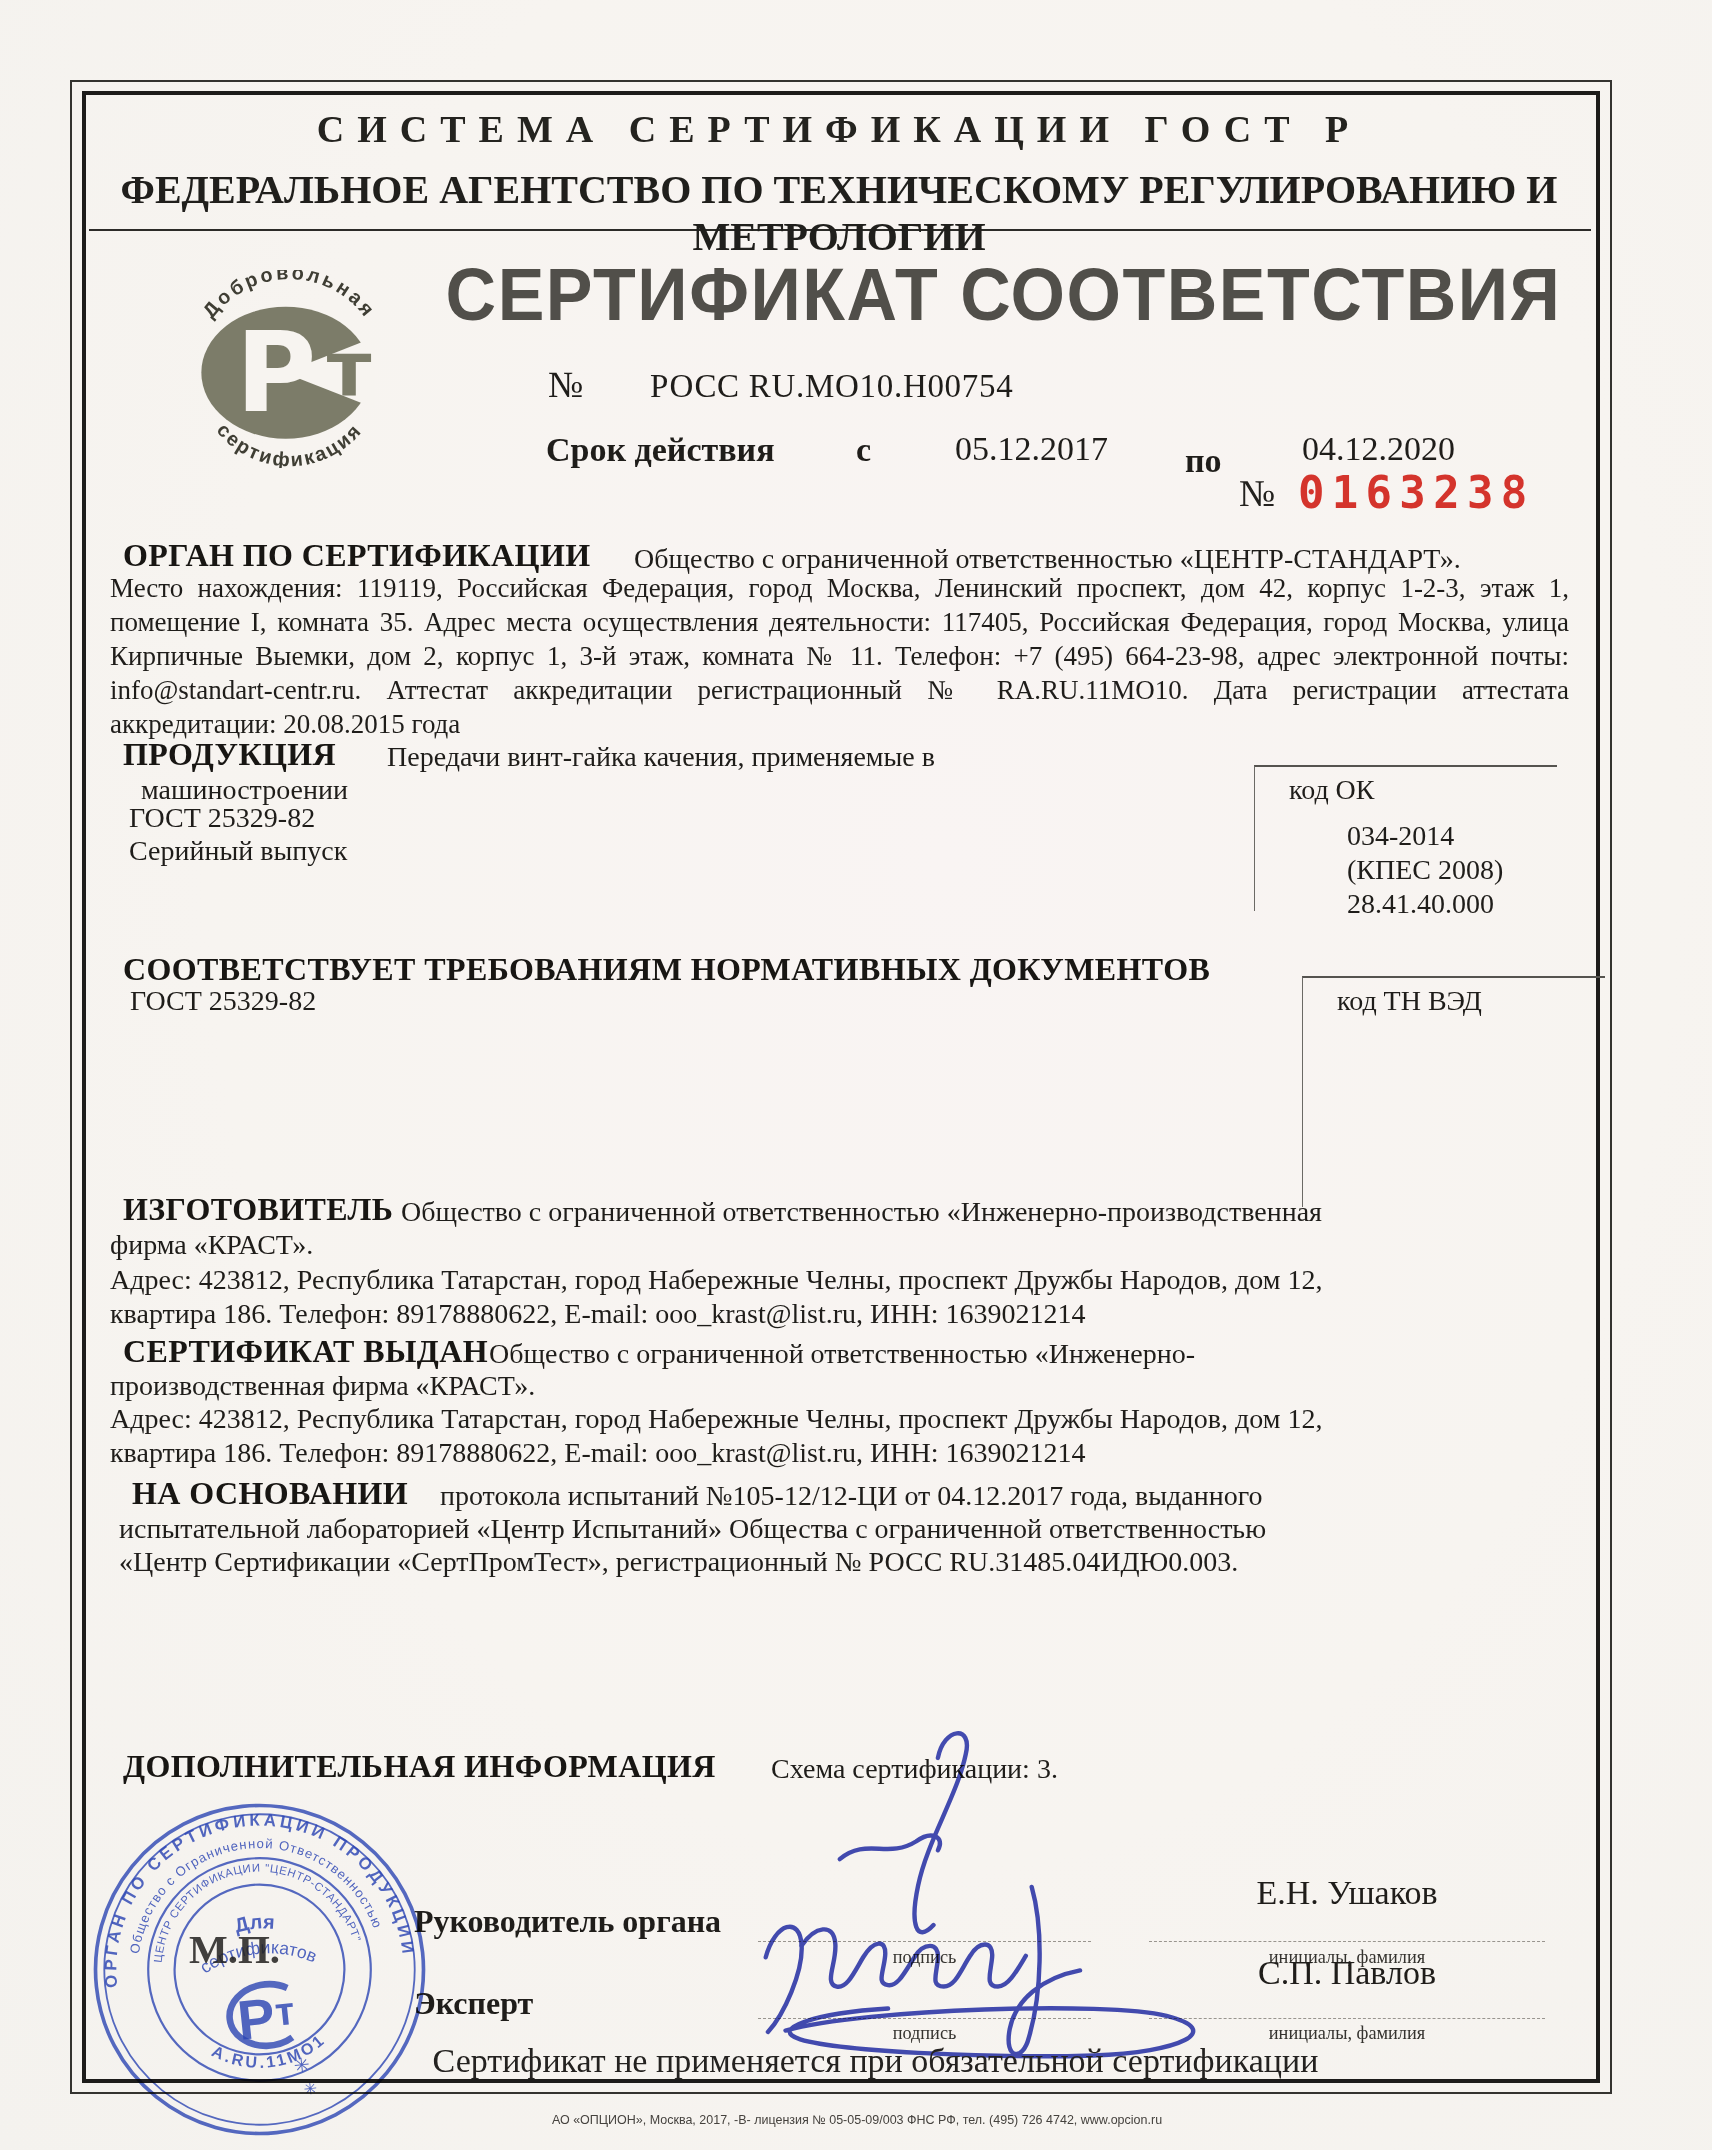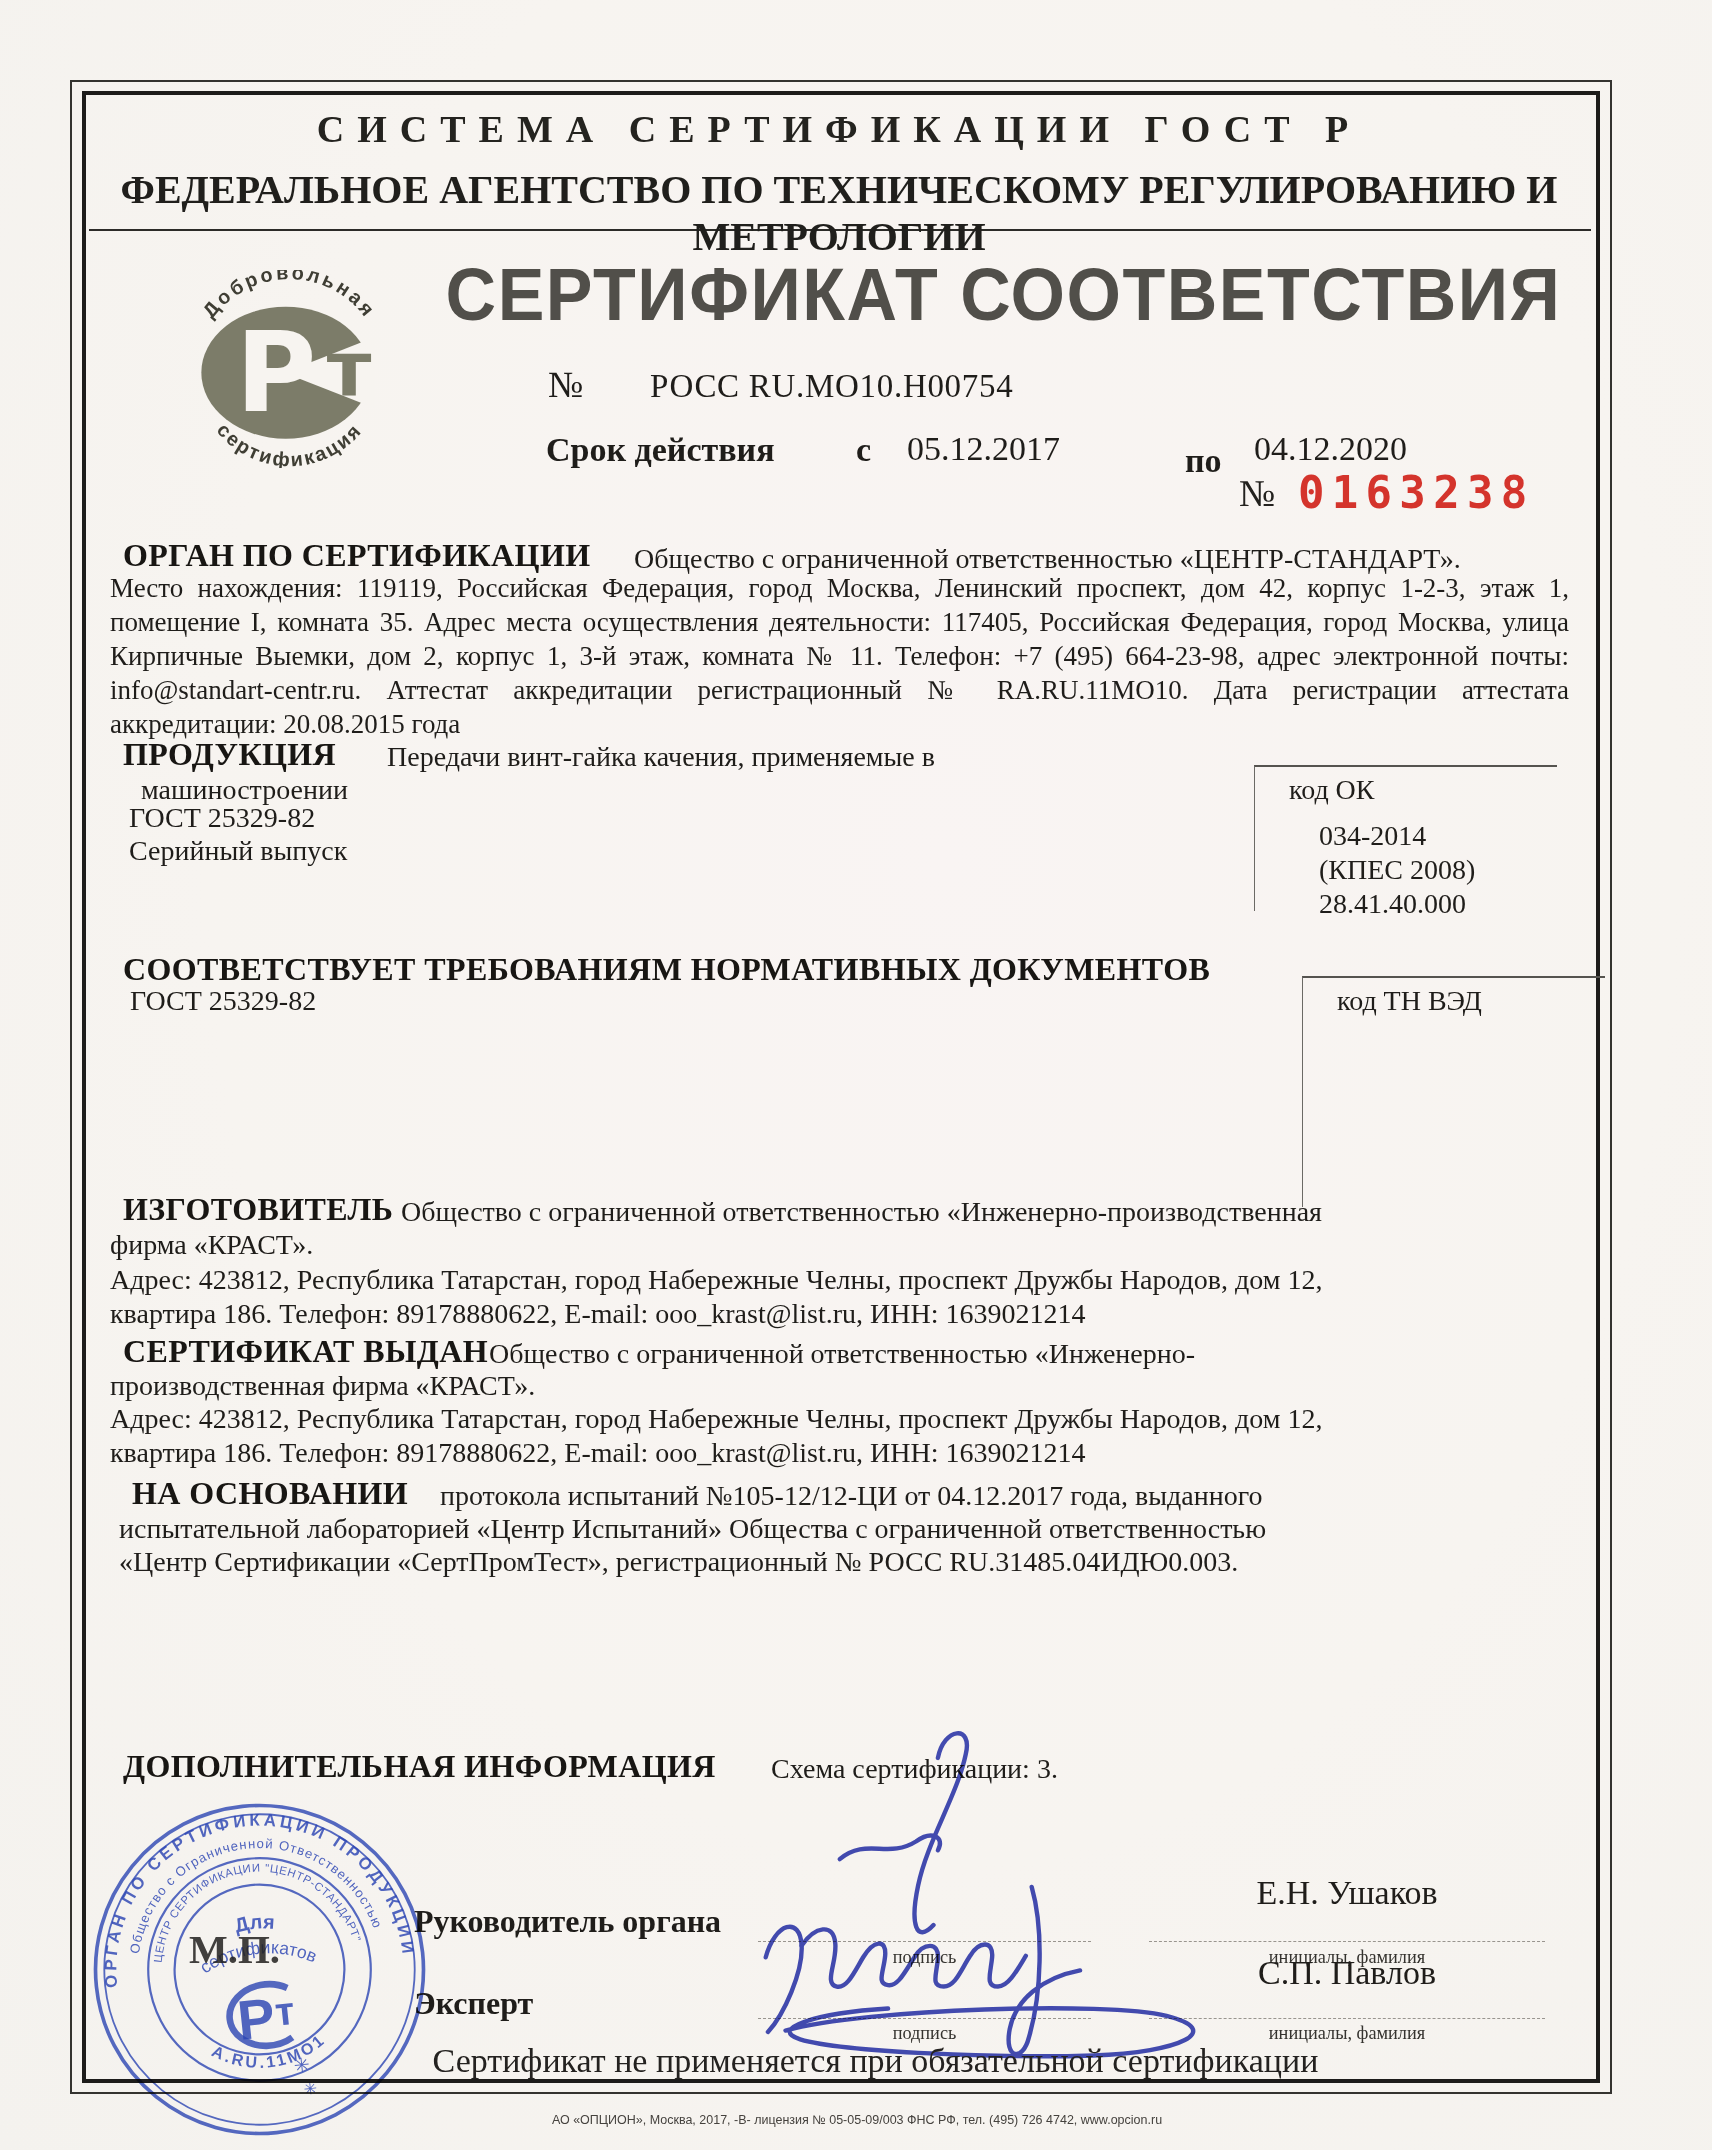--- a/index.html
+++ b/index.html
@@ -11,30 +11,30 @@
   .border-inner{left:82px;top:91px;width:1510px;height:1984px;border:4.4px solid #1d1c1a;}
   .header-rule{left:89px;top:229px;width:1502px;border-top:2.9px solid #2c2b28;}
   .sys{left:70px;top:107px;width:1538px;text-align:center;font-weight:bold;font-size:38px;
        letter-spacing:13px;color:#24231f;}
   .agency{left:70px;top:166px;width:1538px;text-align:center;font-weight:bold;font-size:40px;color:#201f1c;}
   .title{left:432px;top:255px;width:1143px;text-align:center;font-family:"Liberation Sans",sans-serif;
          font-weight:900;font-size:70px;letter-spacing:1.5px;color:#514f4a;transform:scaleY(1.06);}
   .lbl-num{left:548px;top:363px;font-size:37px;}
   .val-num{left:650px;top:368px;font-size:33px;letter-spacing:0.7px;}
   .v-label{font-weight:bold;font-size:34px;}
-  .v-date{font-size:34px;}
+  .v-date{font-size:34px;margin-left:48px;}
   .blank-lbl{left:1239px;top:471px;font-size:38px;color:#23211e;}
   .blank-val{left:1298px;top:467px;font-family:"DejaVu Sans Mono",monospace;font-weight:600;
              font-size:44px;letter-spacing:7.3px;color:#d4342c;}
   .sec-h{font-weight:bold;font-size:32px;letter-spacing:0.4px;color:#181613;white-space:nowrap;}
   .body-t{font-size:28px;white-space:nowrap;}
   .para{font-size:27px;line-height:34px;text-align:justify;}
   .codebox{border-top:2.2px solid #55534f;border-left:1.5px solid #6b6965;}
   .codebox-label{font-size:28px;}
-  .code-lines div{font-size:28px;line-height:34px;}
+  .code-lines div{font-size:28px;line-height:34px;margin-left:28px;}
   .dash{border-bottom:1.5px dashed #99958f;}
   .cap{font-size:18.3px;color:#35332f;text-align:center;}
   .name{font-size:34px;text-align:center;white-space:nowrap;}
   .role{font-weight:bold;font-size:32px;white-space:nowrap;}
   .note{left:271px;top:2042px;width:1209px;text-align:center;font-size:34px;color:#242220;}
   .fineprint{left:454px;top:2113px;width:806px;text-align:center;font-family:"Liberation Sans",sans-serif;
              font-size:12.5px;color:#45423e;}
   .mp{left:189px;top:1925px;font-size:41px;color:#22201e;opacity:.85;font-weight:bold;}
   .stamp-svg{left:86px;top:1796px;transform:rotate(-6deg);transform-origin:50% 50%;mix-blend-mode:multiply;}
   .sign-svg{left:696px;top:1714px;mix-blend-mode:multiply;}

